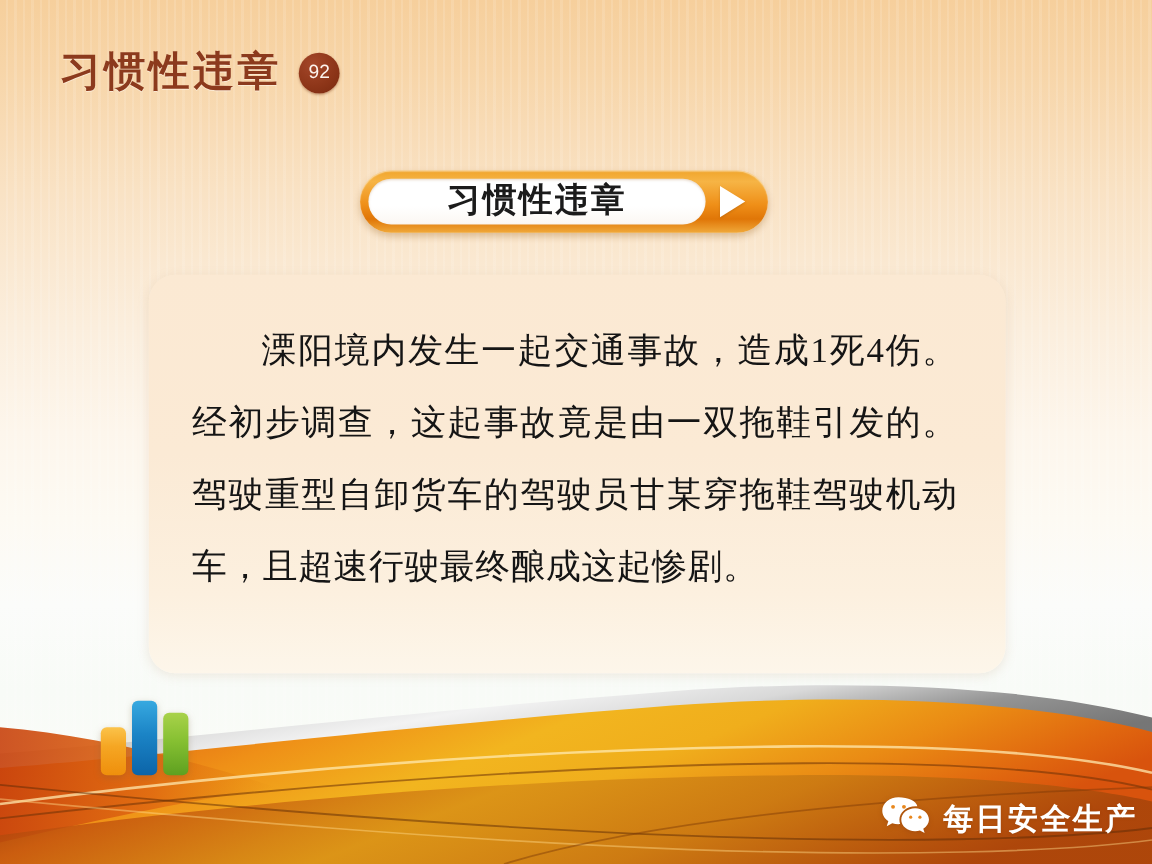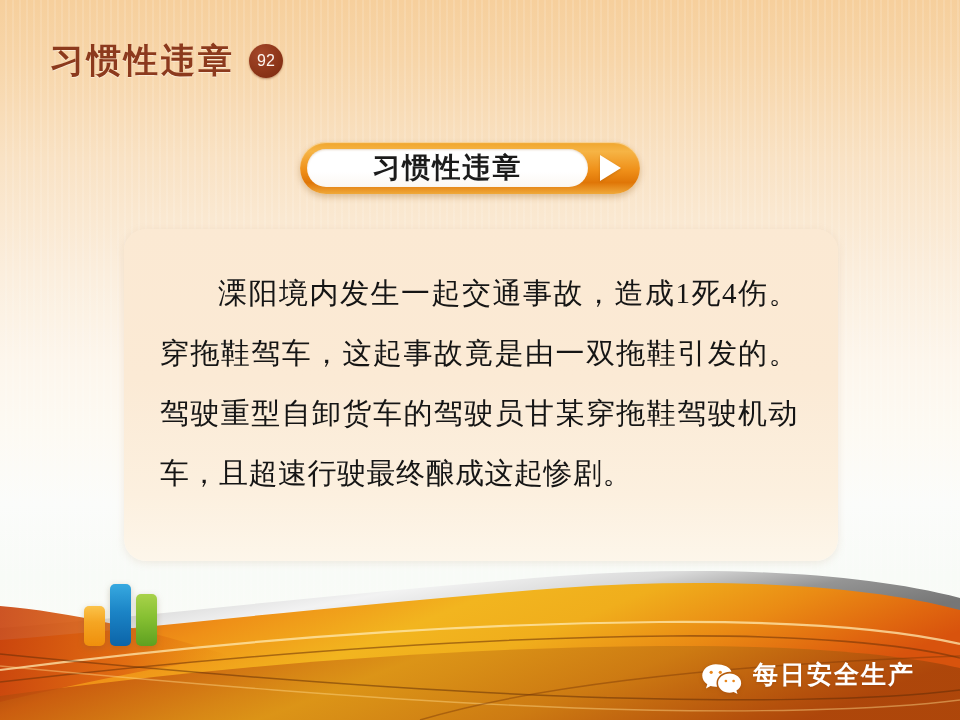--- a/index.html
+++ b/index.html
@@ -196,24 +196,24 @@
     position: absolute;
     left: 0;
     bottom: 0;
     width: 960px;
     height: 200px;
   }
 
   
   .brand {
     position: absolute;
-    right: 45px;
+    right: 12px;
     bottom: 24px;
     display: flex;
-    align-items: flex-start;
+    align-items: flex-end;
     gap: 11px;
     white-space: nowrap;
   }
   .brand-name {
     font-family: "Liberation Sans", "DejaVu Sans", sans-serif;
     font-size: 25px;
     font-weight: 700;
     letter-spacing: 2px;
     color: #ffffff;
     line-height: 1;
@@ -241,21 +241,21 @@
   <div class="pill">
     <div class="pill-inner">
       <span class="pill-label">习惯性违章</span>
     </div>
     <div class="pill-play">
       <div class="tri"></div>
     </div>
   </div>
 
   <div class="card">
-    <p class="card-text">溧阳境内发生一起交通事故，造成1死4伤。穿拖鞋驾车，这起事故竟是由一双拖鞋引发的。驾驶重型自卸货车的驾驶员甘某穿拖鞋驾驶机动车，且超速行驶最终酿成这起惨剧。</p>
+    <p class="card-text">溧阳境内发生一起交通事故，造成1死4伤。经初步调查，这起事故竟是由一双拖鞋引发的。驾驶重型自卸货车的驾驶员甘某穿拖鞋驾驶机动车，且超速行驶最终酿成这起惨剧。</p>
   </div>
 
   <svg class="wave" viewBox="0 0 960 200" preserveAspectRatio="none" xmlns="http://www.w3.org/2000/svg">
     <defs>
       <linearGradient id="gMain" x1="0" y1="0" x2="1" y2="0.35">
         <stop offset="0%" stop-color="#d2470f"></stop>
         <stop offset="10%" stop-color="#e3641100"></stop>
         <stop offset="12%" stop-color="#e06412"></stop>
         <stop offset="30%" stop-color="#ef9017"></stop>
         <stop offset="48%" stop-color="#f2b51f"></stop>

